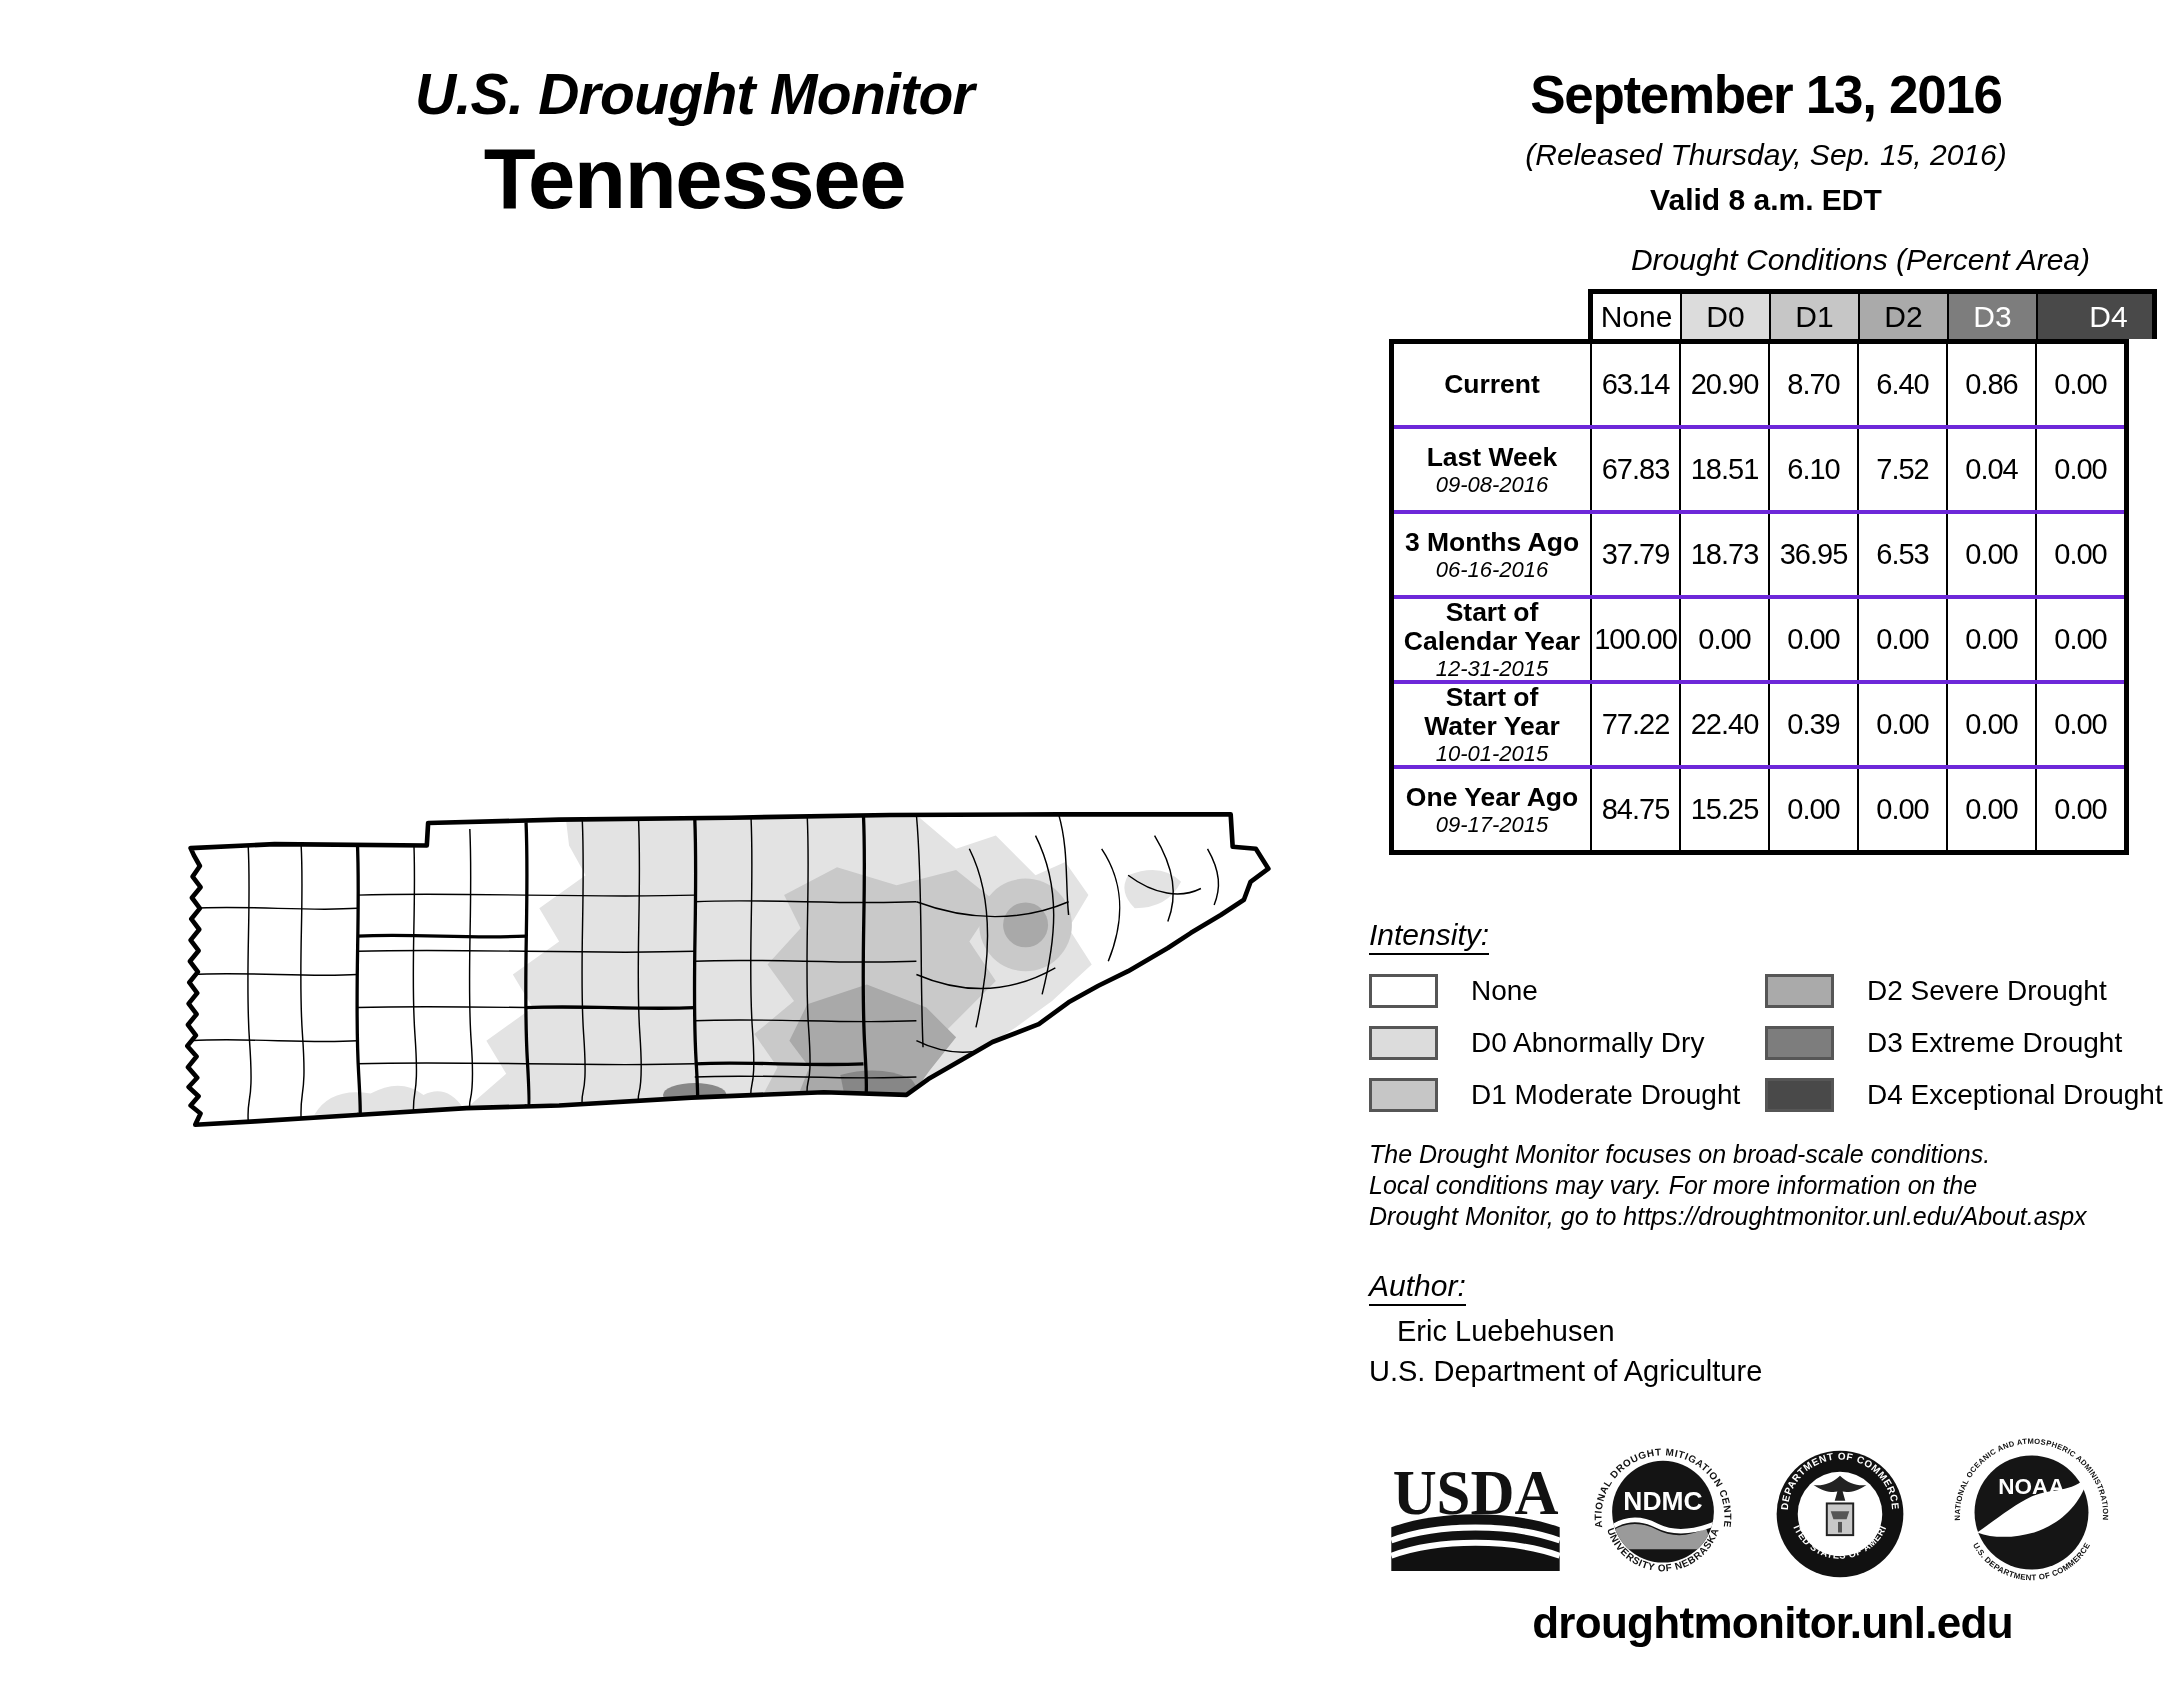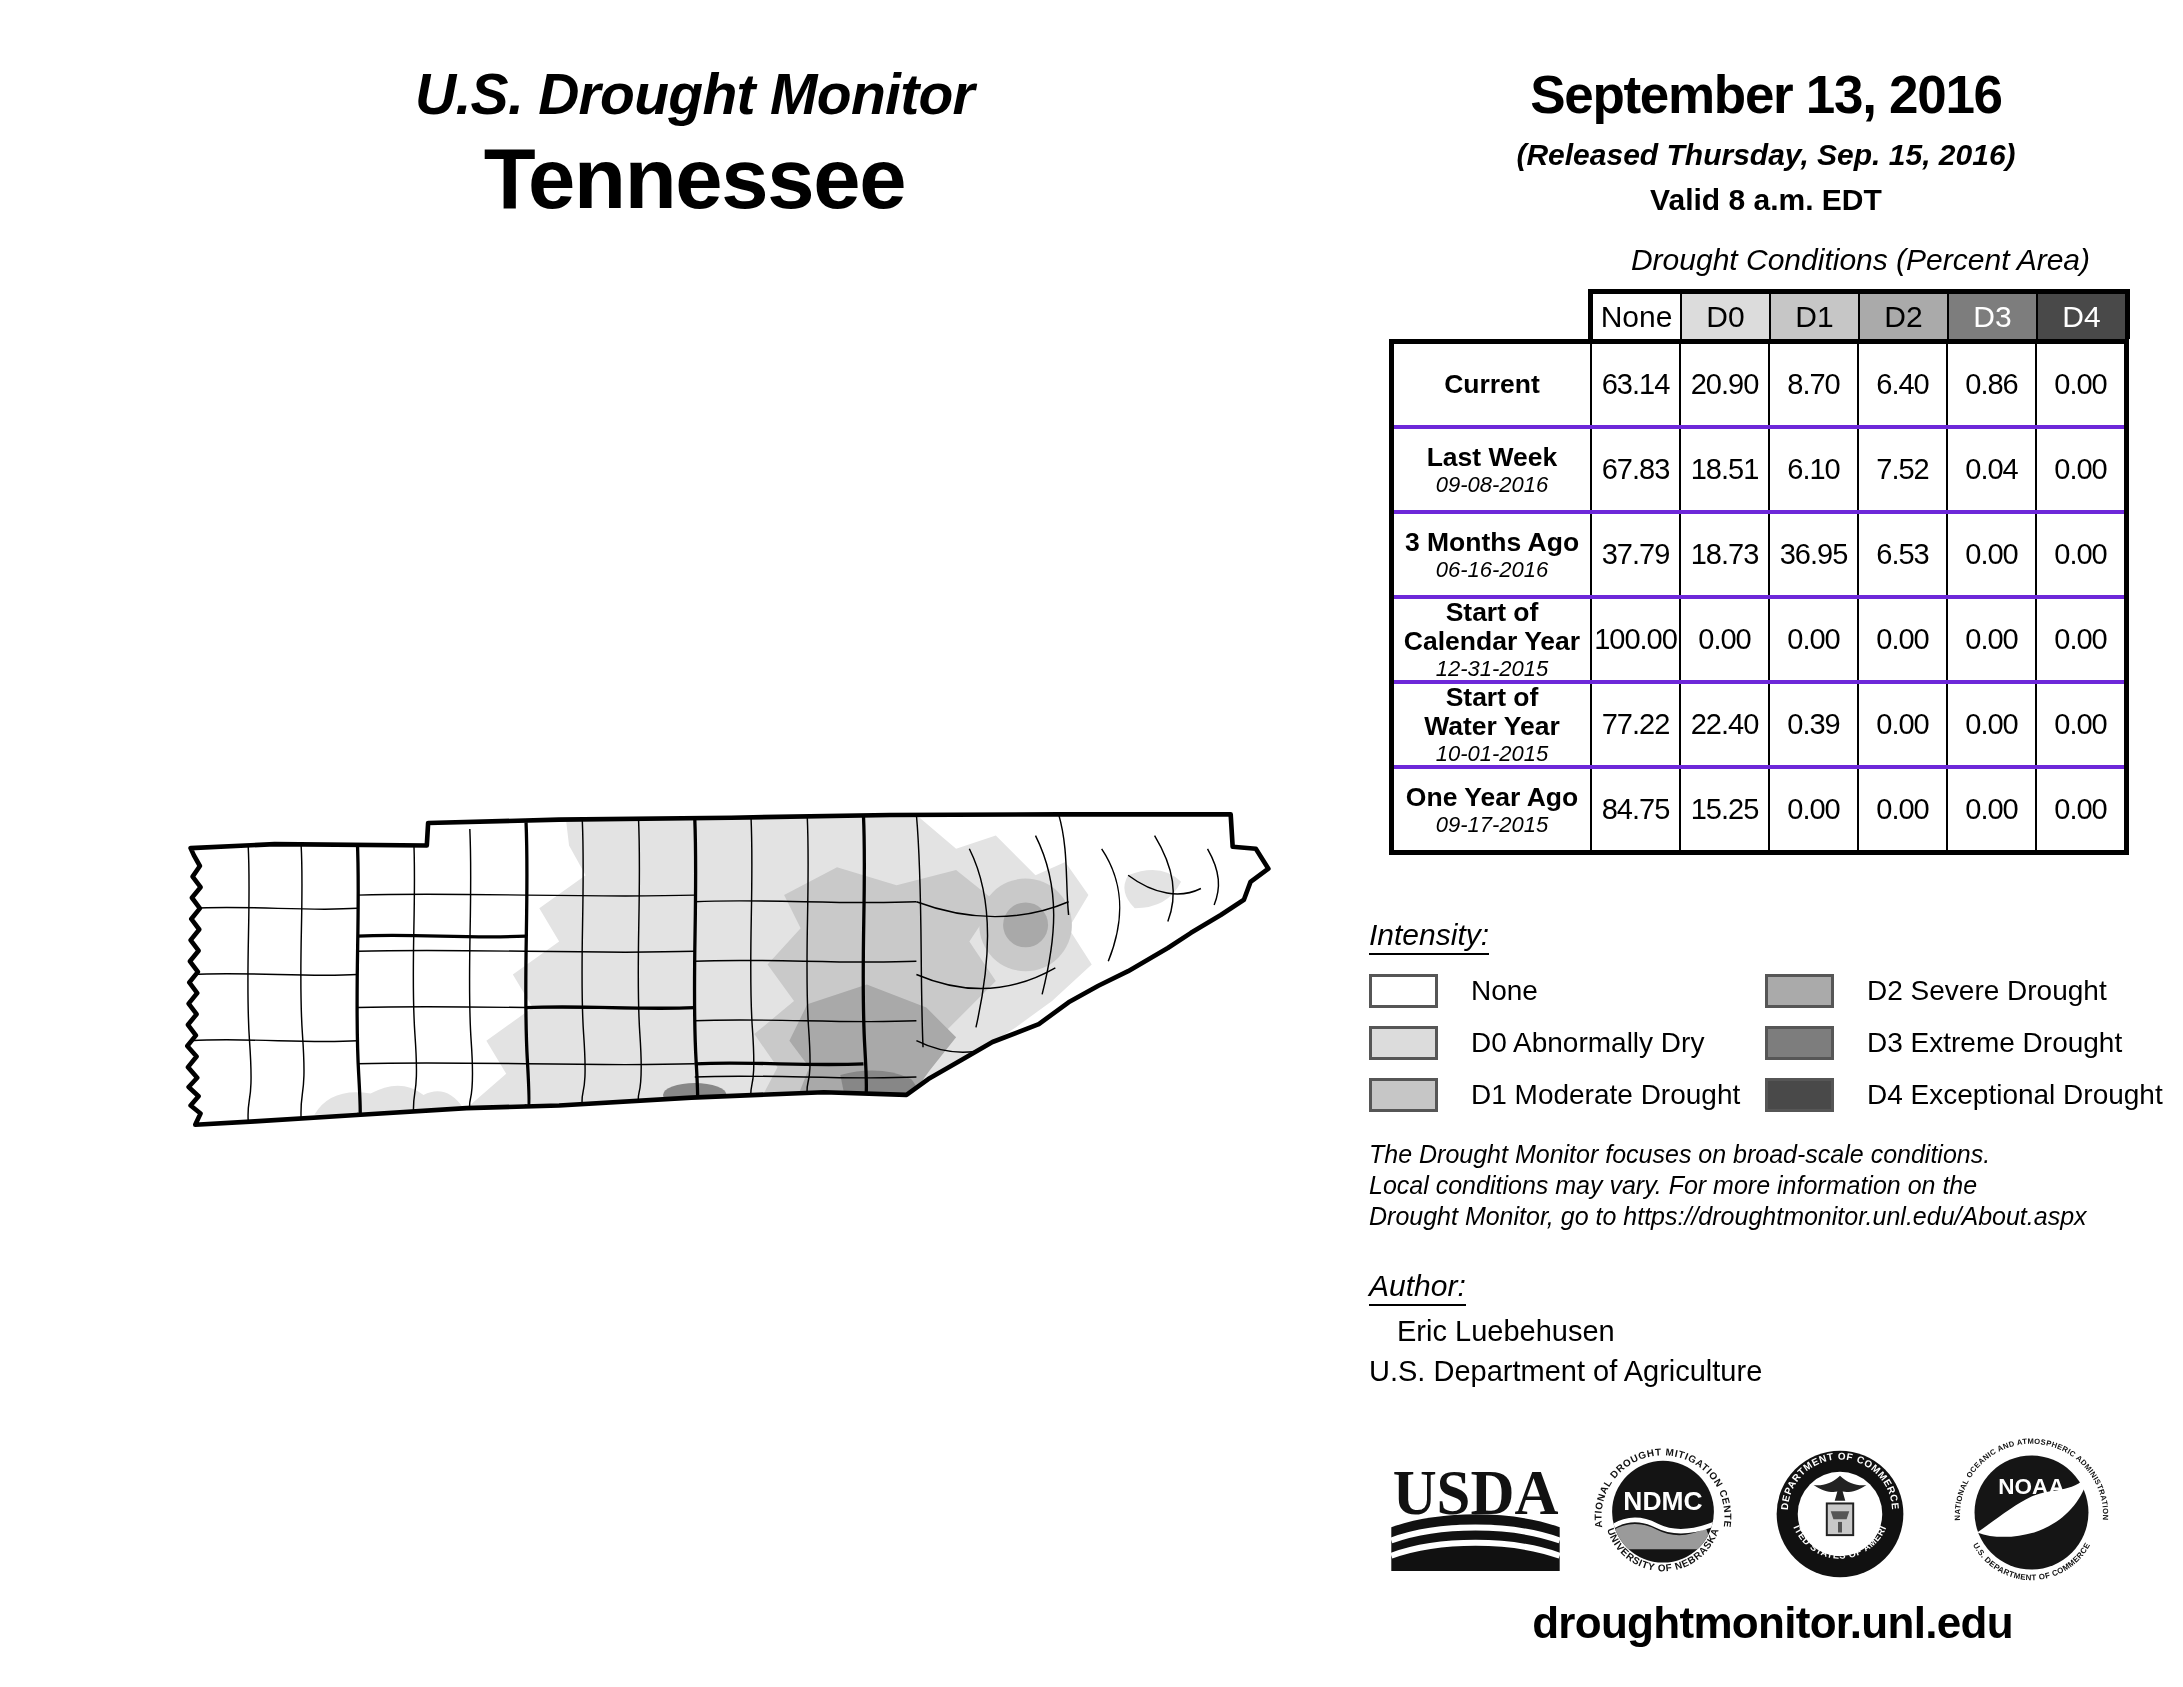--- a/index.html
+++ b/index.html
@@ -10,21 +10,21 @@
   
   .title1{left:132px;top:61px;width:1125px;text-align:center;
           font-size:57px;font-weight:bold;font-style:italic;letter-spacing:-0.7px;}
   .title2{left:132px;top:130px;width:1125px;text-align:center;
           font-size:85px;font-weight:bold;letter-spacing:-1.3px;}
 
   
   .dateline{left:1389px;top:64px;width:754px;text-align:center;
             font-size:53px;font-weight:bold;letter-spacing:-1.3px;}
   .released{left:1389px;top:138px;width:754px;text-align:center;
-            font-size:30px;font-weight:bold;font-style:italic;}
+            font-size:30px;font-weight:normal;font-style:italic;}
   .valid{left:1389px;top:183px;width:754px;text-align:center;
          font-size:30px;font-weight:bold;}
 
   
   .tbl-title{left:1590px;top:243px;width:541px;text-align:center;
              font-size:30px;font-style:italic;}
   .tbl-header{left:1588px;top:289px;display:flex;height:45px;
               border:5.3px solid #000;border-bottom:none;}
   .hc{width:87px;display:flex;align-items:center;justify-content:center;
       font-size:30px;}
@@ -148,21 +148,21 @@
 <div class="abs valid">Valid 8 a.m. EDT</div>
 
 <div class="abs tbl-title">Drought Conditions (Percent Area)</div>
 
 <div class="abs tbl-header">
   <div class="hc" style="background-color: rgb(255, 255, 255); color: rgb(0, 0, 0);">None</div>
   <div class="hc" style="background-color: rgb(220, 220, 220); color: rgb(0, 0, 0);">D0</div>
   <div class="hc" style="background-color: rgb(198, 198, 198); color: rgb(0, 0, 0);">D1</div>
   <div class="hc" style="background-color: rgb(170, 170, 170); color: rgb(0, 0, 0);">D2</div>
   <div class="hc" style="background-color: rgb(125, 125, 125); color: rgb(255, 255, 255);">D3</div>
-  <div class="hc" style="background-color: rgb(73, 73, 73); color: rgb(255, 255, 255);">D4</div>
+  <div class="hc" style="background-color: rgb(73, 73, 73); color: rgb(255, 255, 255); padding-left: 27px;">D4</div>
 </div>
 
 <div class="abs tbl-body">
   <div class="trow">
     <div class="lcell">
       <div class="rl">Current</div>
 
     </div>
     <div class="vcell">63.14</div>
     <div class="vcell">20.90</div>

